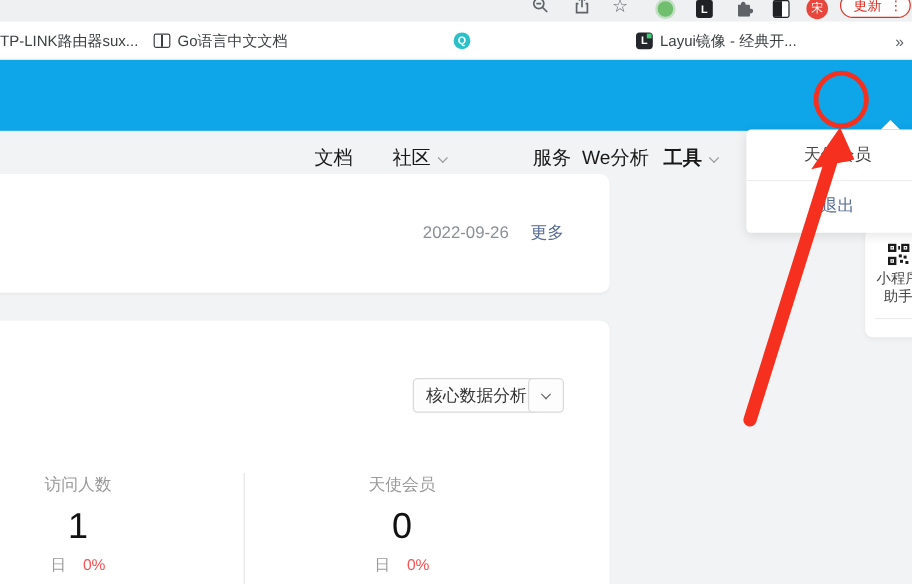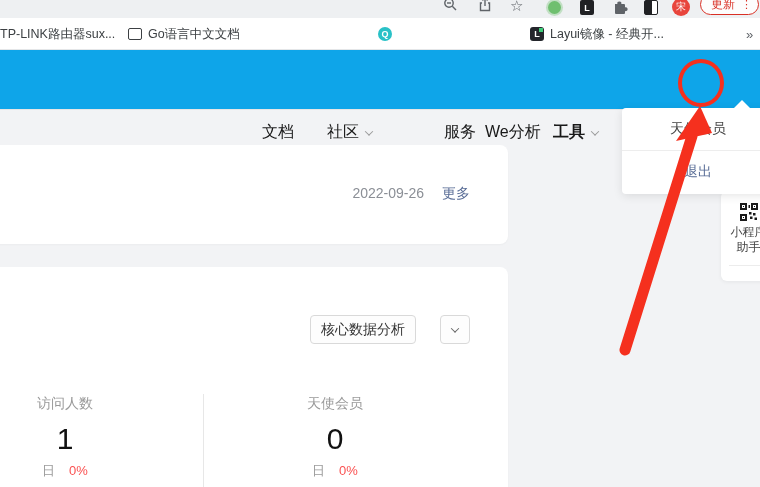--- a/index.html
+++ b/index.html
@@ -52,21 +52,21 @@
   .nav-caret { position:absolute; left:727px; top:79px; }
   
   .card { position:absolute; background:#ffffff; border-radius:8px; box-shadow:0 1px 2px rgba(0,0,0,.03); z-index:1; }
   .card-overview { left:-24px; top:145px; width:532px; height:99px; }
   .date-row { position:absolute; top:40px; right:38px; display:flex; gap:18px; font-size:14px; }
   .date-text { color:#8b8f96; }
   .more-link { color:#576b95; cursor:pointer;text-align:center; }
   .card-analysis { left:-24px; top:267px; width:532px; height:240px; }
   .btn { position:absolute; top:48px; height:29px; background:#fdfdfd; border:1px solid #d9d9d9; border-radius:4px;
          font-size:14px; color:#333; display:flex; align-items:center; justify-content:center; cursor:pointer; }
-  .btn-main { right:92px; width:106px; }
+  .btn-main { right:58px; width:106px; }
   .btn-caret { right:38px; width:30px; }
   .btn-caret .chev { margin-left:0; border-color:#666; }
   .stat-col { position:absolute; top:128px; width:180px; text-align:center; }
   .stat-col.c1 { left:-1px; }
   .stat-col.c2 { left:269px; }
   .stat-label { font-size:14px; color:#9a9a9a; }
   .stat-value { font-size:30px; color:#111; margin-top:9px; font-weight:500; }
   .stat-row { margin-top:6px; font-size:13px; }
   .stat-row .period { color:#9a9a9a; margin-right:14px; }
   .stat-row .change { color:#fa5151; }

